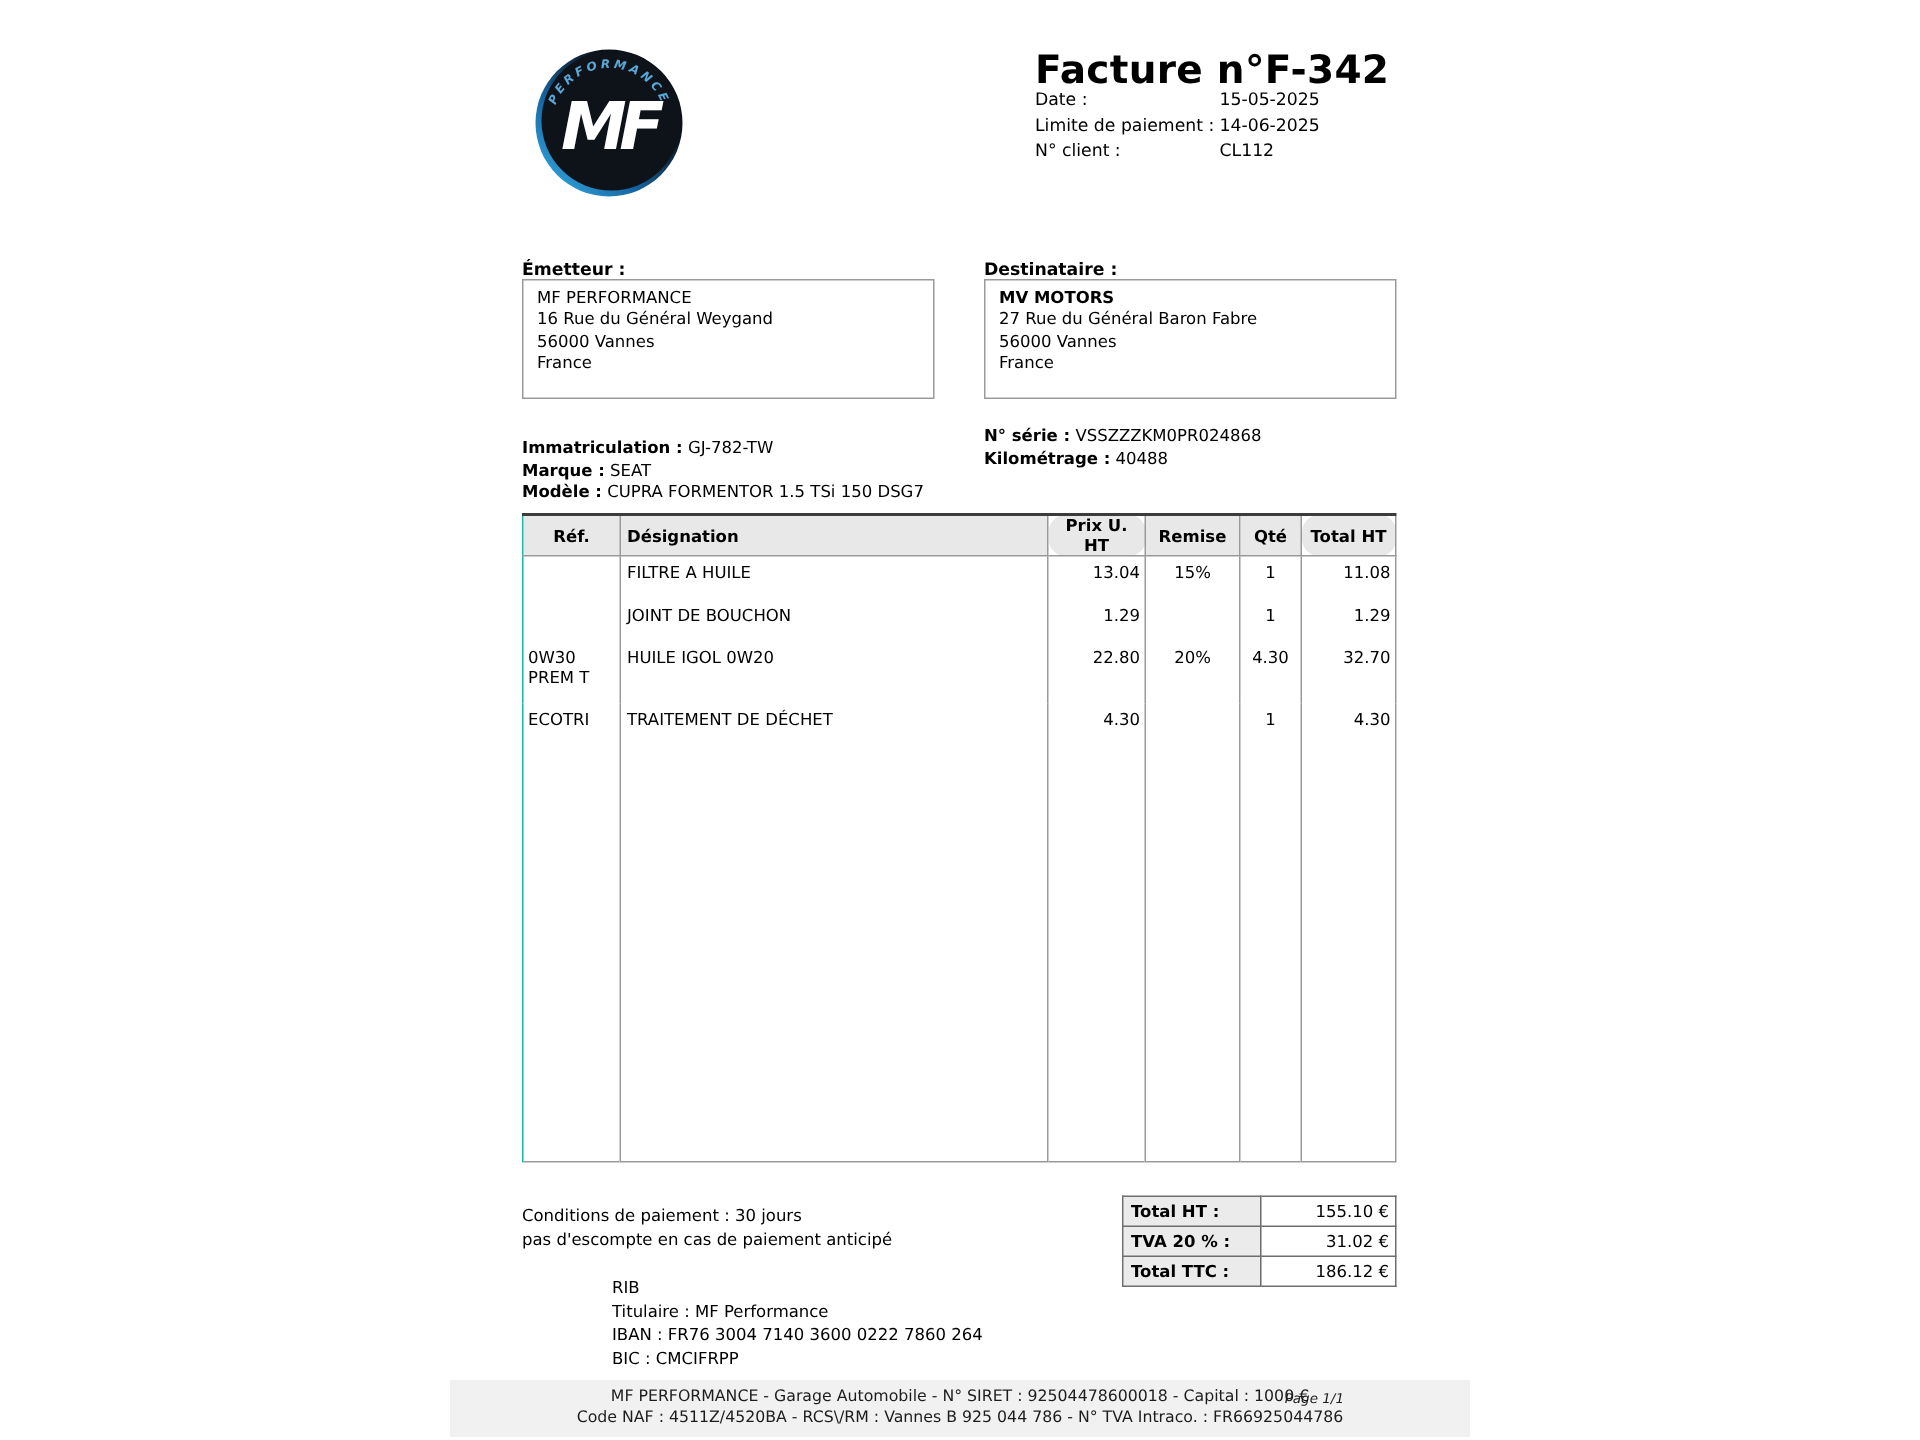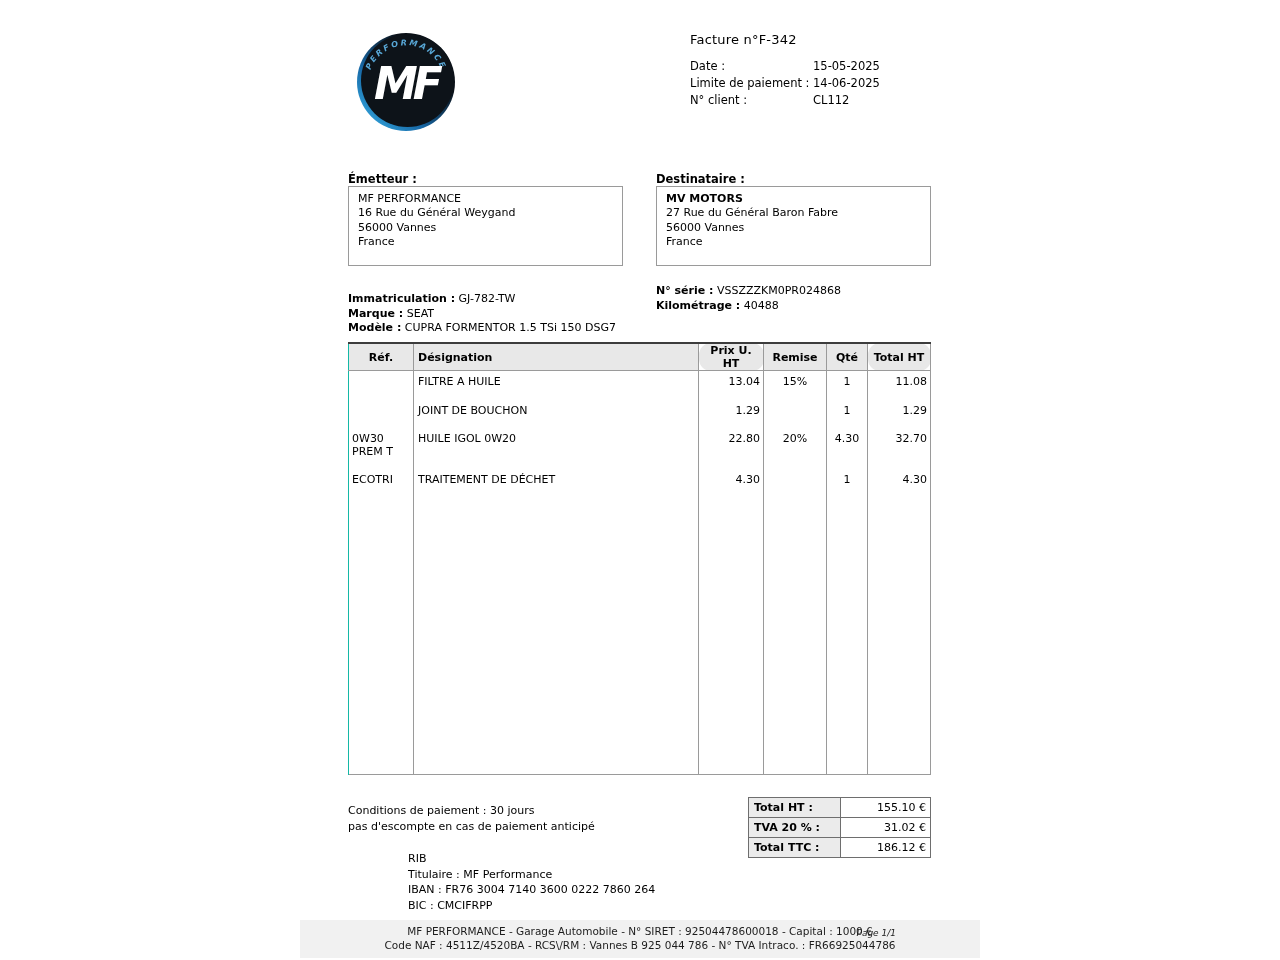--- a/index.html
+++ b/index.html
@@ -9,21 +9,21 @@
     background: #ffffff;
     font-family: "DejaVu Sans", sans-serif;
     color: #000;
     position: relative;
     overflow: hidden;
   }
   .page { position: absolute; left: 300px; top: 0; width: 680px; height: 960px; background: #fff; }
   .abs { position: absolute; }
 
   
-  .invoice-title { left: 390px; top: 32px; font-size: 13px; font-weight: normal; letter-spacing: 0.2px; }
+  .invoice-title { left: 390px; top: 32px; font-size: 26px; font-weight: bold; letter-spacing: 0.2px; }
   .info-block { left: 390px; top: 59px; font-size: 11.5px; }
   .info-row { display: flex; height: 17px; line-height: 14px; }
   .info-label { width: 123px; }
   .info-value { }
 
   
   .logo-wrap { left: 56px; top: 32px; width: 100px; height: 104px; }
 
   
   .block-heading { font-size: 11.5px; font-weight: bold; }

